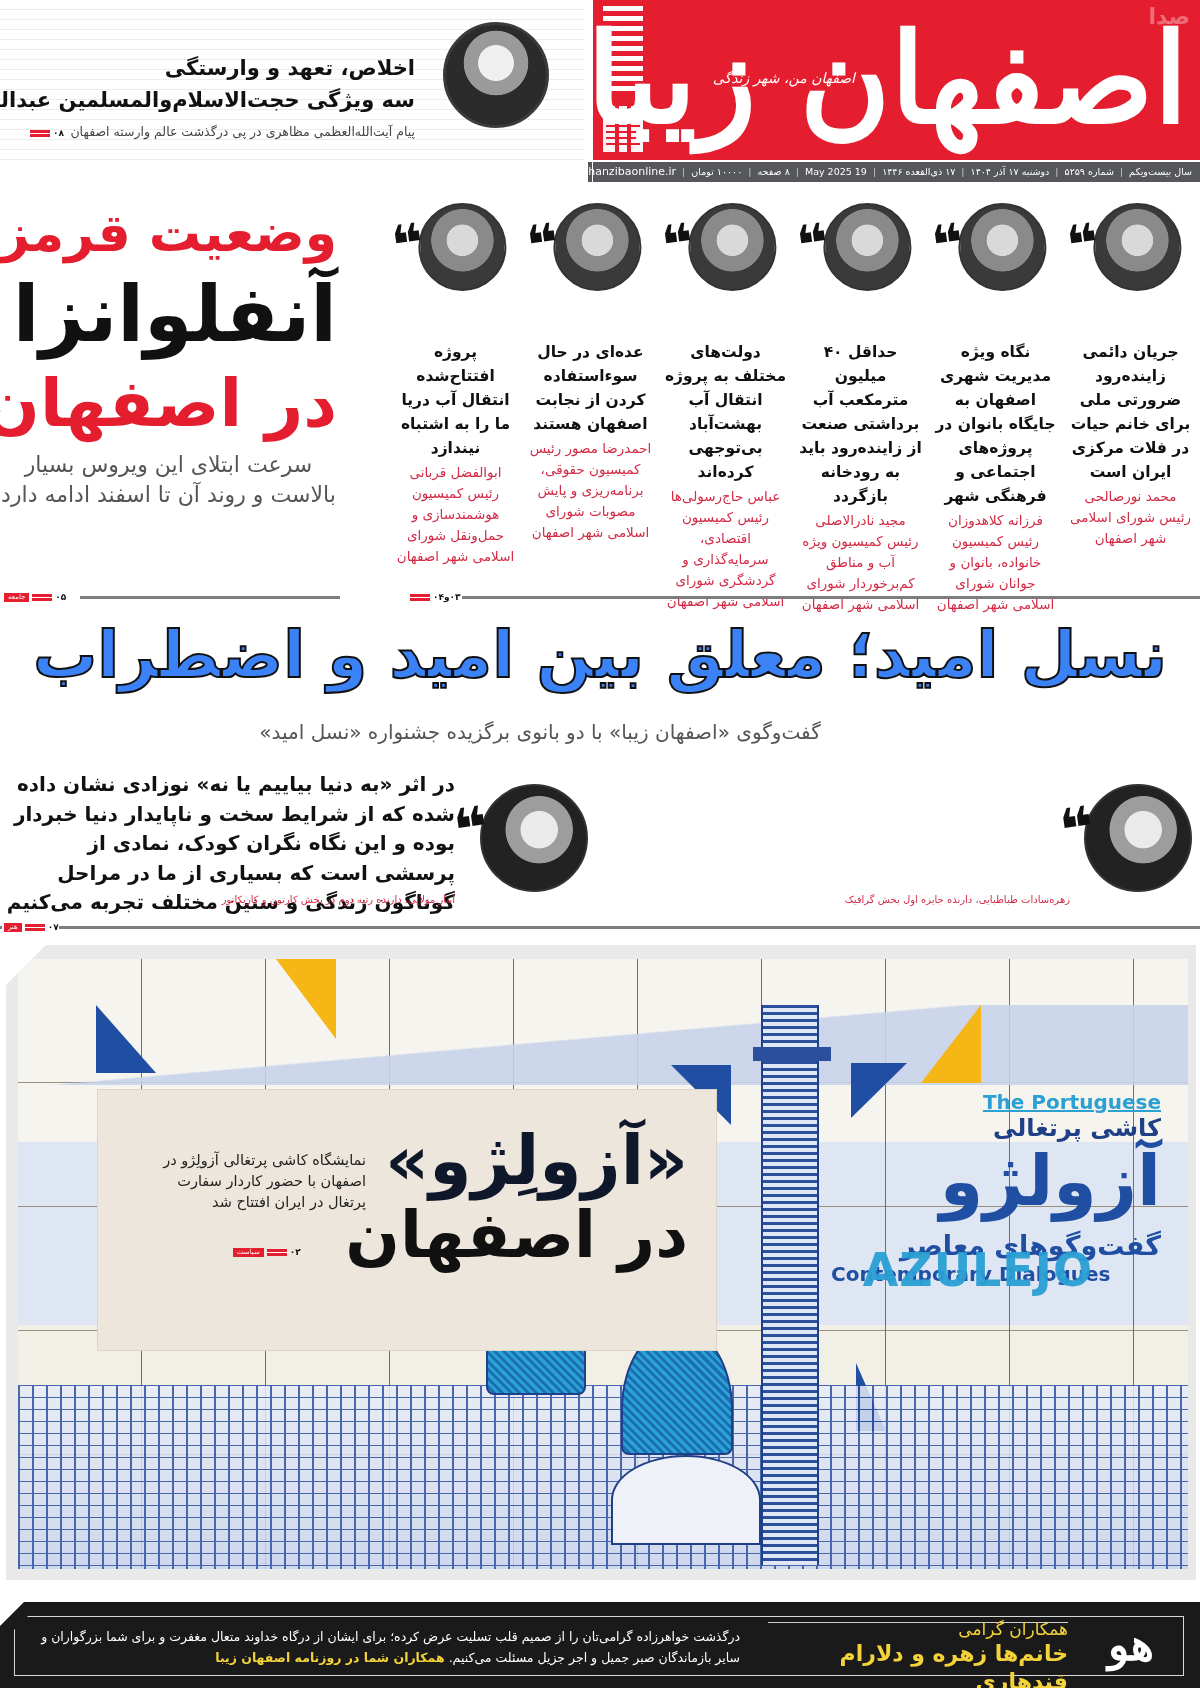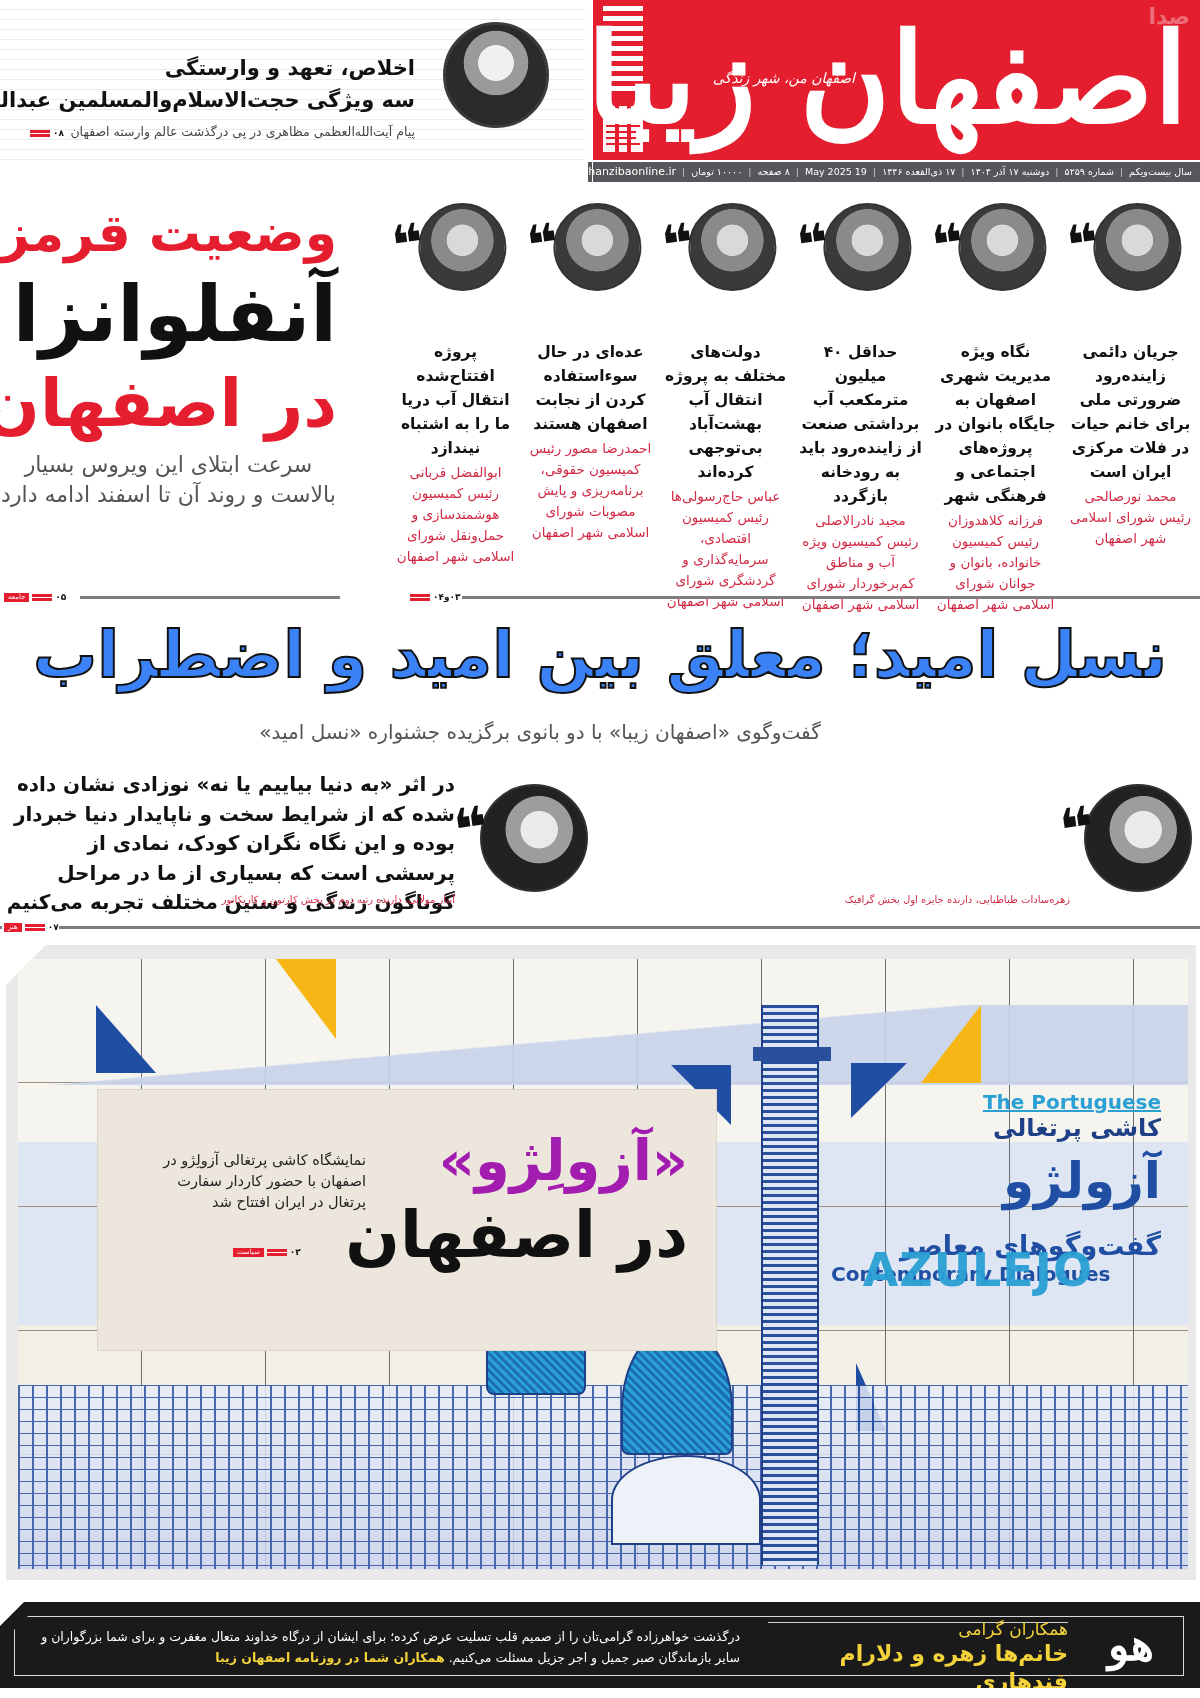--- a/index.html
+++ b/index.html
@@ -112,29 +112,29 @@
       repeating-linear-gradient(180deg, #2b50a4 0 1px, transparent 1px 12px),
       linear-gradient(180deg, #e7ecf7, #c9d4ee); opacity: .85; }
   .dome1 { position: absolute; left: 480px; top: 300px; width: 100px; height: 150px; border-radius: 50% 50% 8px 8px / 70% 70% 8px 8px;
     background: repeating-linear-gradient(45deg, #2aa0d4 0 3px, #1c6fb2 3px 6px); border: 2px solid #1f3f86; }
   .dome2 { position: absolute; left: 615px; top: 380px; width: 112px; height: 130px; border-radius: 50% 50% 8px 8px / 65% 65% 8px 8px;
     background: repeating-linear-gradient(45deg, #2aa0d4 0 3px, #1c6fb2 3px 6px); border: 2px solid #1f3f86; }
   .dome3 { position: absolute; left: 605px; top: 510px; width: 150px; height: 90px; border-radius: 50% 50% 0 0;
     background: #eef1f8; border: 2px solid #1f3f86; }
 
   .ad-panel { position: absolute; left: 92px; top: 145px; width: 618px; height: 260px; background: #ece6dc; box-shadow: 0 0 0 1px #ddd6c8; }
-  .ad-panel .h1 { position: absolute; right: 28px; top: 35px; font-size: 56px; font-weight: bold; line-height: 72px; color: #a21caf; white-space: nowrap; text-align: center; }
+  .ad-panel .h1 { position: absolute; right: 28px; top: 35px; font-size: 68px; font-weight: bold; line-height: 72px; color: #0f172a; white-space: nowrap; text-align: center; }
   .ad-panel .h2 { position: absolute; right: 28px; top: 105px; font-size: 64px; font-weight: bold; line-height: 80px; color: #111; white-space: nowrap; }
   .ad-panel .desc { position: absolute; left: 48px; top: 60px; width: 220px; font-size: 14.5px; line-height: 21px; color: #222; text-align: right; }
   .ad-panel .pg { position: absolute; left: 135px; top: 157px; display: flex; gap: 3px; align-items: center; }
 
   .brand { position: absolute; right: 35px; top: 145px; width: 330px; text-align: right; }
   .brand .en1 { font-family: "DejaVu Sans", sans-serif; font-weight: bold; font-size: 20px; color: #2aa0d4; direction: ltr; text-align: right; line-height: 24px; text-decoration: underline; }
   .brand .fa1 { font-size: 24px; font-weight: bold; color: #1f3f86; line-height: 28px; }
-  .brand .fa-big { font-size: 50px; font-weight: bold; color: #1f4ea3; line-height: 78px; }
+  .brand .fa-big { font-size: 70px; font-weight: bold; color: #1f4ea3; line-height: 78px; }
   .brand .azu { position: absolute; right: 68px; top: 133px; font-family: "DejaVu Sans", sans-serif; font-weight: bold; font-size: 46px; color: #2aa0d4; direction: ltr; letter-spacing: 1px; opacity: .95; margin-top: 20px; }
   .brand .fa2 { font-size: 27px; font-weight: bold; color: #1f4ea3; line-height: 32px; margin-top: 10px; }
   .brand .en2 { font-family: "DejaVu Sans", sans-serif; font-weight: bold; font-size: 20px; color: #1f4ea3; direction: ltr; text-align: left; line-height: 24px; }
 
   
   .condolence { position: absolute; top: 1602px; left: 0; width: 1200px; height: 86px; background: #1a1a1a;
     clip-path: polygon(24px 0, 100% 0, 100% 100%, 0 100%, 0 24px); }
   .condolence .frame { position: absolute; left: 14px; top: 14px; width: 1170px; height: 60px; border: 1px solid #d9d9d9;
     clip-path: polygon(14px 0, 100% 0, 100% 100%, 0 100%, 0 14px); }
   .condolence .calli { position: absolute; right: 14px; top: 6px; width: 110px; height: 74px; color: #fff; font-family: "DejaVu Serif", serif;

